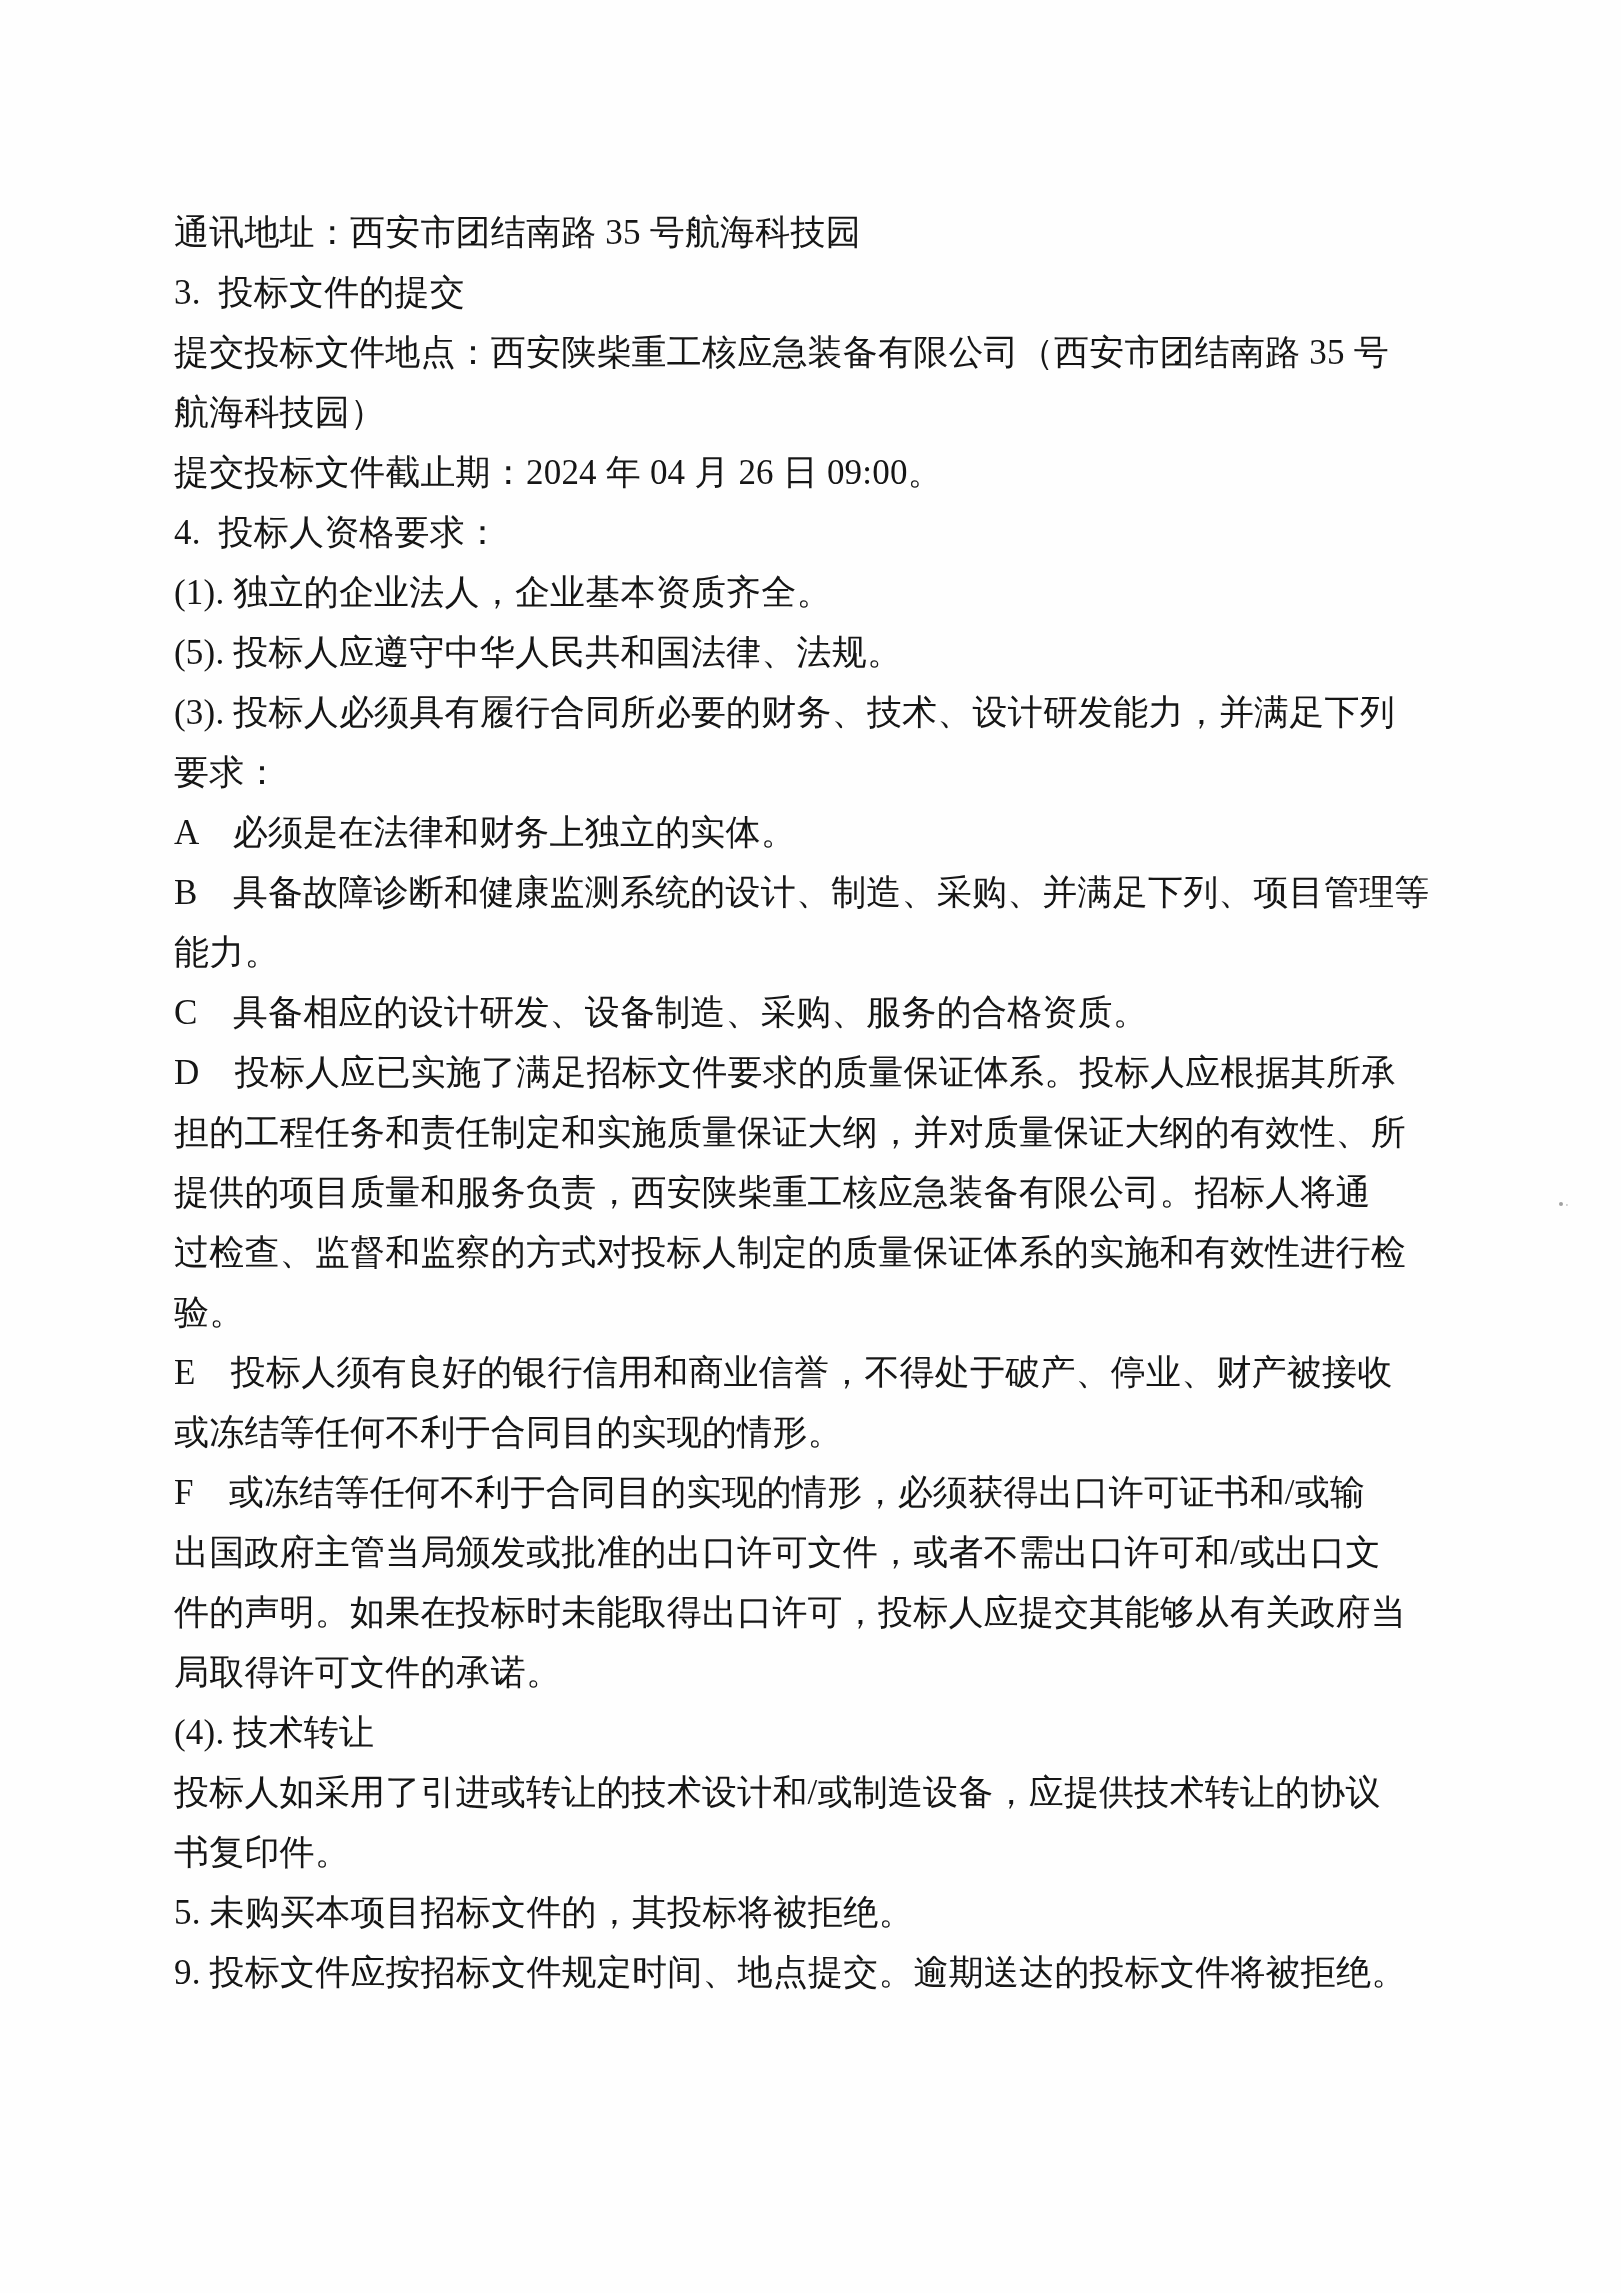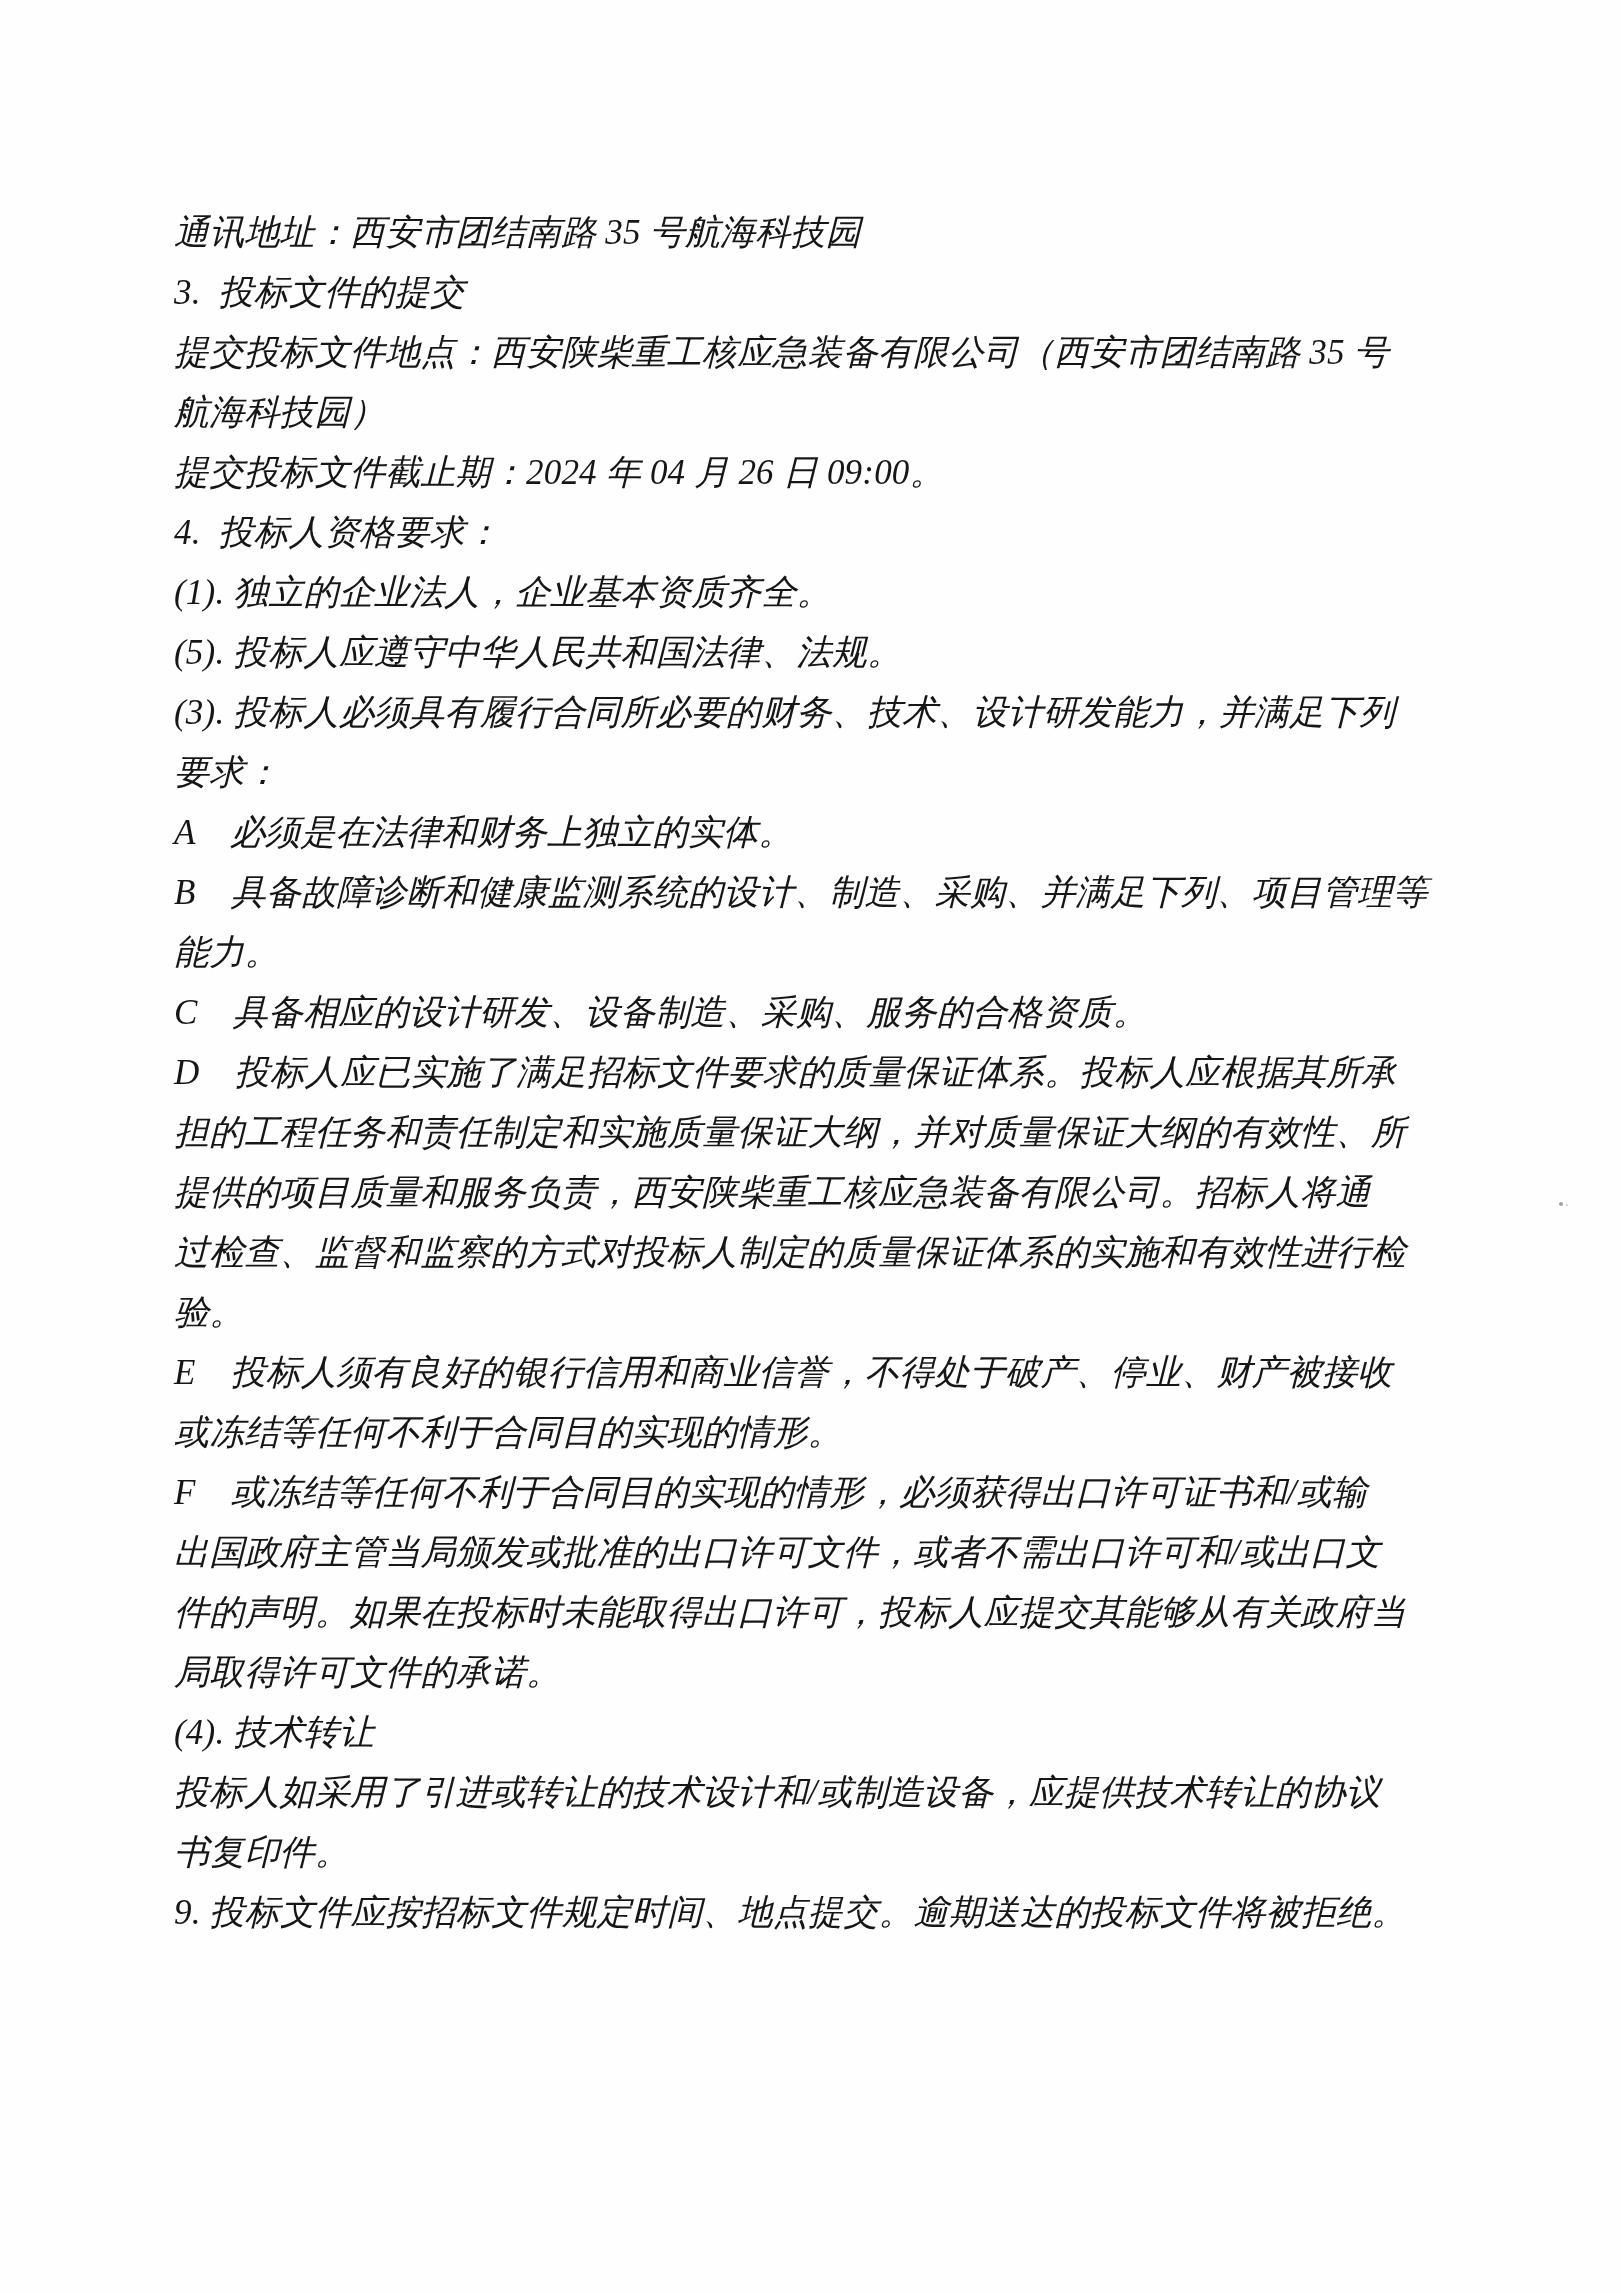--- a/index.html
+++ b/index.html
@@ -25,21 +25,20 @@
     top: 203px;
     width: 1264px;
     color: #161616;
     font-size: 35px;
   }
   .line {
     height: 60px;
     line-height: 60px;
     white-space: pre;
     letter-spacing: 0.2px;
-    font-style: italic;
     -webkit-font-smoothing: none;
   }
   
   .speck {
     position: absolute;
     left: 1559px;
     top: 1202px;
     width: 3.9px;
     height: 3.9px;
     background: #8a8a8a;
@@ -74,17 +73,18 @@
       <div class="line">验。</div>
       <div class="line">E　投标人须有良好的银行信用和商业信誉，不得处于破产、停业、财产被接收</div>
       <div class="line">或冻结等任何不利于合同目的实现的情形。</div>
       <div class="line">F　或冻结等任何不利于合同目的实现的情形，必须获得出口许可证书和/或输</div>
       <div class="line">出国政府主管当局颁发或批准的出口许可文件，或者不需出口许可和/或出口文</div>
       <div class="line">件的声明。如果在投标时未能取得出口许可，投标人应提交其能够从有关政府当</div>
       <div class="line">局取得许可文件的承诺。</div>
       <div class="line">(4). 技术转让</div>
       <div class="line">投标人如采用了引进或转让的技术设计和/或制造设备，应提供技术转让的协议</div>
       <div class="line">书复印件。</div>
+      <div class="line">5. 未购买本项目招标文件的，其投标将被拒绝。</div>
       <div class="line">9. 投标文件应按招标文件规定时间、地点提交。逾期送达的投标文件将被拒绝。</div>
     </div>
   <div class="speck"></div>
 </div>
 
 
 </body></html>

